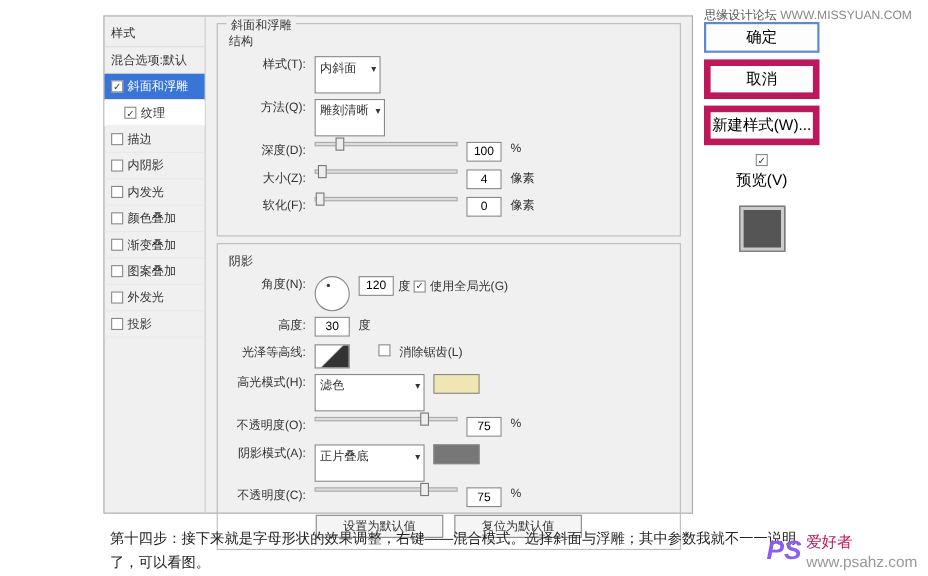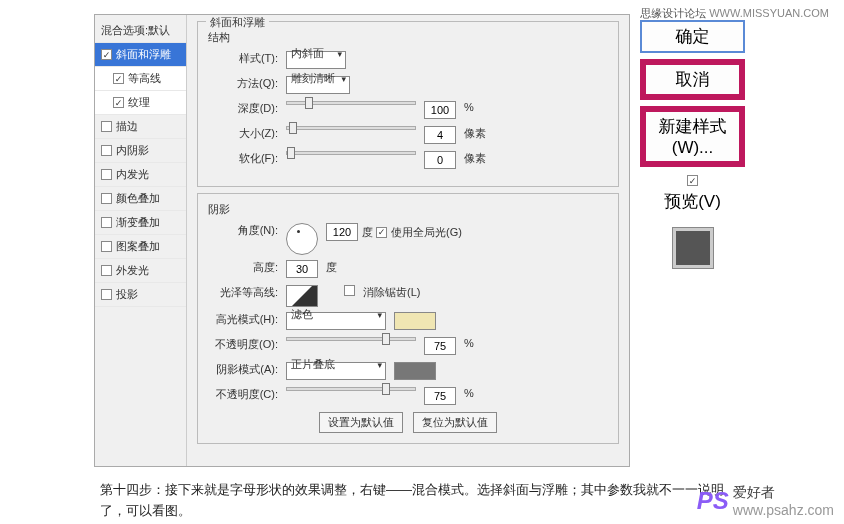--- a/index.html
+++ b/index.html
@@ -13,66 +13,63 @@
 .left-item.selected { background: #3875d7; color: #fff; }
 .left-item.sub { padding-left: 18px; background: #fff; }
 .checkbox { width: 11px; height: 11px; border: 1px solid #888; background: #fff; display: inline-flex; align-items: center; justify-content: center; font-size: 9px; color: #333; }
 .checkbox.checked::after { content: "✓"; }
 .mid-col { flex: 1; padding: 6px 10px; display: flex; flex-direction: column; gap: 6px; }
 .fieldset { border: 1px solid #bbb; padding: 8px 10px 10px; position: relative; }
 .fieldset-legend { position: absolute; top: -7px; left: 8px; background: #f0f0f0; padding: 0 4px; font-size: 11px; }
 .section-title { font-size: 11px; margin-bottom: 6px; }
 .row { display: flex; align-items: flex-start; gap: 8px; margin-bottom: 5px; min-height: 20px; }
 .row-label { width: 70px; text-align: right; }
-.select { border: 1px solid #888; background: #fff; padding: 1px 14px 14px 4px; position: relative; min-width: 60px; height: 18px; display: inline-flex; align-items: center; }
+.select { border: 1px solid #888; background: #fff; padding: 1px 14px 14px 4px; position: relative; min-width: 60px; height: 34px; display: inline-flex; align-items: center; }
 .select::after { content: "▾"; position: absolute; right: 3px; font-size: 9px; }
 .select.wide { min-width: 100px; }
 .slider { height: 4px; background: #ddd; border: 1px solid #aaa; position: relative; flex: 1; max-width: 130px; }
 .slider-thumb { position: absolute; top: -5px; width: 8px; height: 12px; background: #eee; border: 1px solid #777; }
 .num-input { width: 32px; height: 18px; border: 1px solid #888; background: #fff; text-align: center; font-size: 11px; }
 .unit { font-size: 11px; }
 .radio { width: 11px; height: 11px; border: 1px solid #888; border-radius: 50%; background: #fff; display: inline-flex; align-items: center; justify-content: center; }
 .radio.checked::after { content: ""; width: 5px; height: 5px; background: #333; border-radius: 50%; }
 .contour-box { width: 32px; height: 22px; border: 1px solid #888; background: linear-gradient(135deg, #fff 0%, #fff 48%, #333 52%, #333 100%); }
 .angle-dial { width: 32px; height: 32px; border: 1px solid #888; border-radius: 50%; background: #fff; position: relative; }
 .angle-dial::after { content: ""; position: absolute; width: 3px; height: 3px; background: #333; border-radius: 50%; top: 6px; left: 10px; }
 .swatch { width: 42px; height: 18px; border: 1px solid #888; }
-.btn { display: inline-block; background: #f5f5f5; border: 1px solid #888; padding: 2px 8px; font-size: 11px; cursor: default; }
+.btn { display: inline-block; background: #f5f5f5; border: 1px solid #888; padding: 2px 24px; font-size: 11px; cursor: default; }
 .btn-row { display: flex; gap: 10px; justify-content: center; margin-top: 4px; }
-.right-col { position: absolute; top: 20px; left: 640px; width: 105px; display: flex; flex-direction: column; gap: 6px; font-size: 17px; }
+.right-col { position: absolute; top: 20px; left: 640px; width: 105px; display: flex; flex-direction: column; gap: 6px; font-size: 14px; }
 .right-btn { background: #fdfdfd; border: 6px solid #be185d; padding: 3px 0; text-align: center; cursor: default; }
 .right-btn.primary { border: 2px solid #5a8ad6; }
 .preview-check { display: flex; align-items: center; gap: 4px; padding: 2px 6px; flex-direction: column; }
 .preview-thumb { width: 42px; height: 42px; border: 1px solid #888; background: #555; margin: 6px auto; box-shadow: inset 0 0 0 3px #ccc; }
 .caption { position: absolute; top: 480px; left: 100px; width: 630px; font-size: 13px; line-height: 1.6; color: #222; }
 .ps-logo { position: absolute; bottom: 6px; right: 10px; display: flex; align-items: center; gap: 4px; font-size: 12px; }
 .ps-logo .ps { font-family: Arial; font-size: 24px; font-weight: bold; font-style: italic; color: #8b5cf6; }
-.ps-logo .zh { color: #404040; font-size: 14px; }
+.ps-logo .zh { color: #be185d; font-size: 14px; }
 .ps-logo .url { display: block; font-size: 14px; color: #999; }
 </style>
 </head>
 <body>
 
 <div class="header">
   <span class="brand">思缘设计论坛</span>
   <span>WWW.MISSYUAN.COM</span>
 </div>
 
 <div class="dialog">
   <div class="left-col">
+    <div class="left-title">样式</div>
     <div class="left-item">
         <span>混合选项:默认</span>
       </div>
     <div class="left-item selected">
         <span class="checkbox checked"></span>
         <span>斜面和浮雕</span>
-      </div>
-    <div class="left-item sub">
-        <span class="checkbox checked"></span>
-        <span>等高线</span>
       </div>
     <div class="left-item sub">
         <span class="checkbox checked"></span>
         <span>纹理</span>
       </div>
     <div class="left-item">
         <span class="checkbox"></span>
         <span>描边</span>
       </div>
     <div class="left-item">

